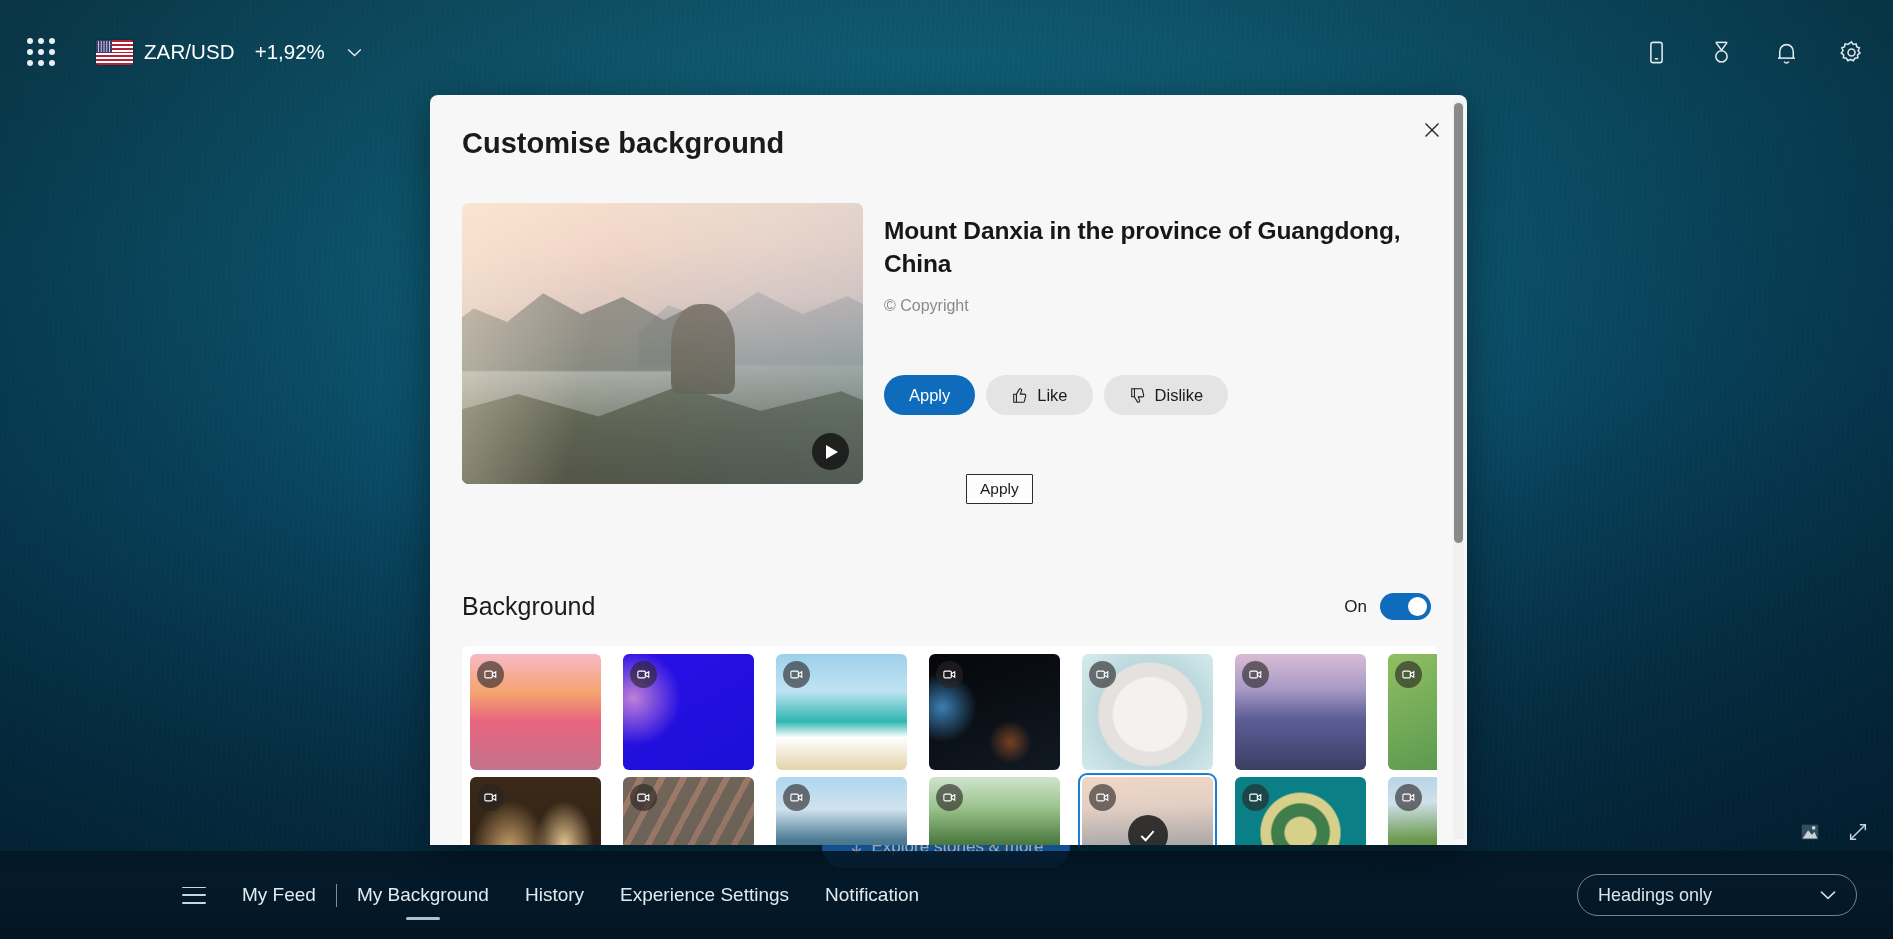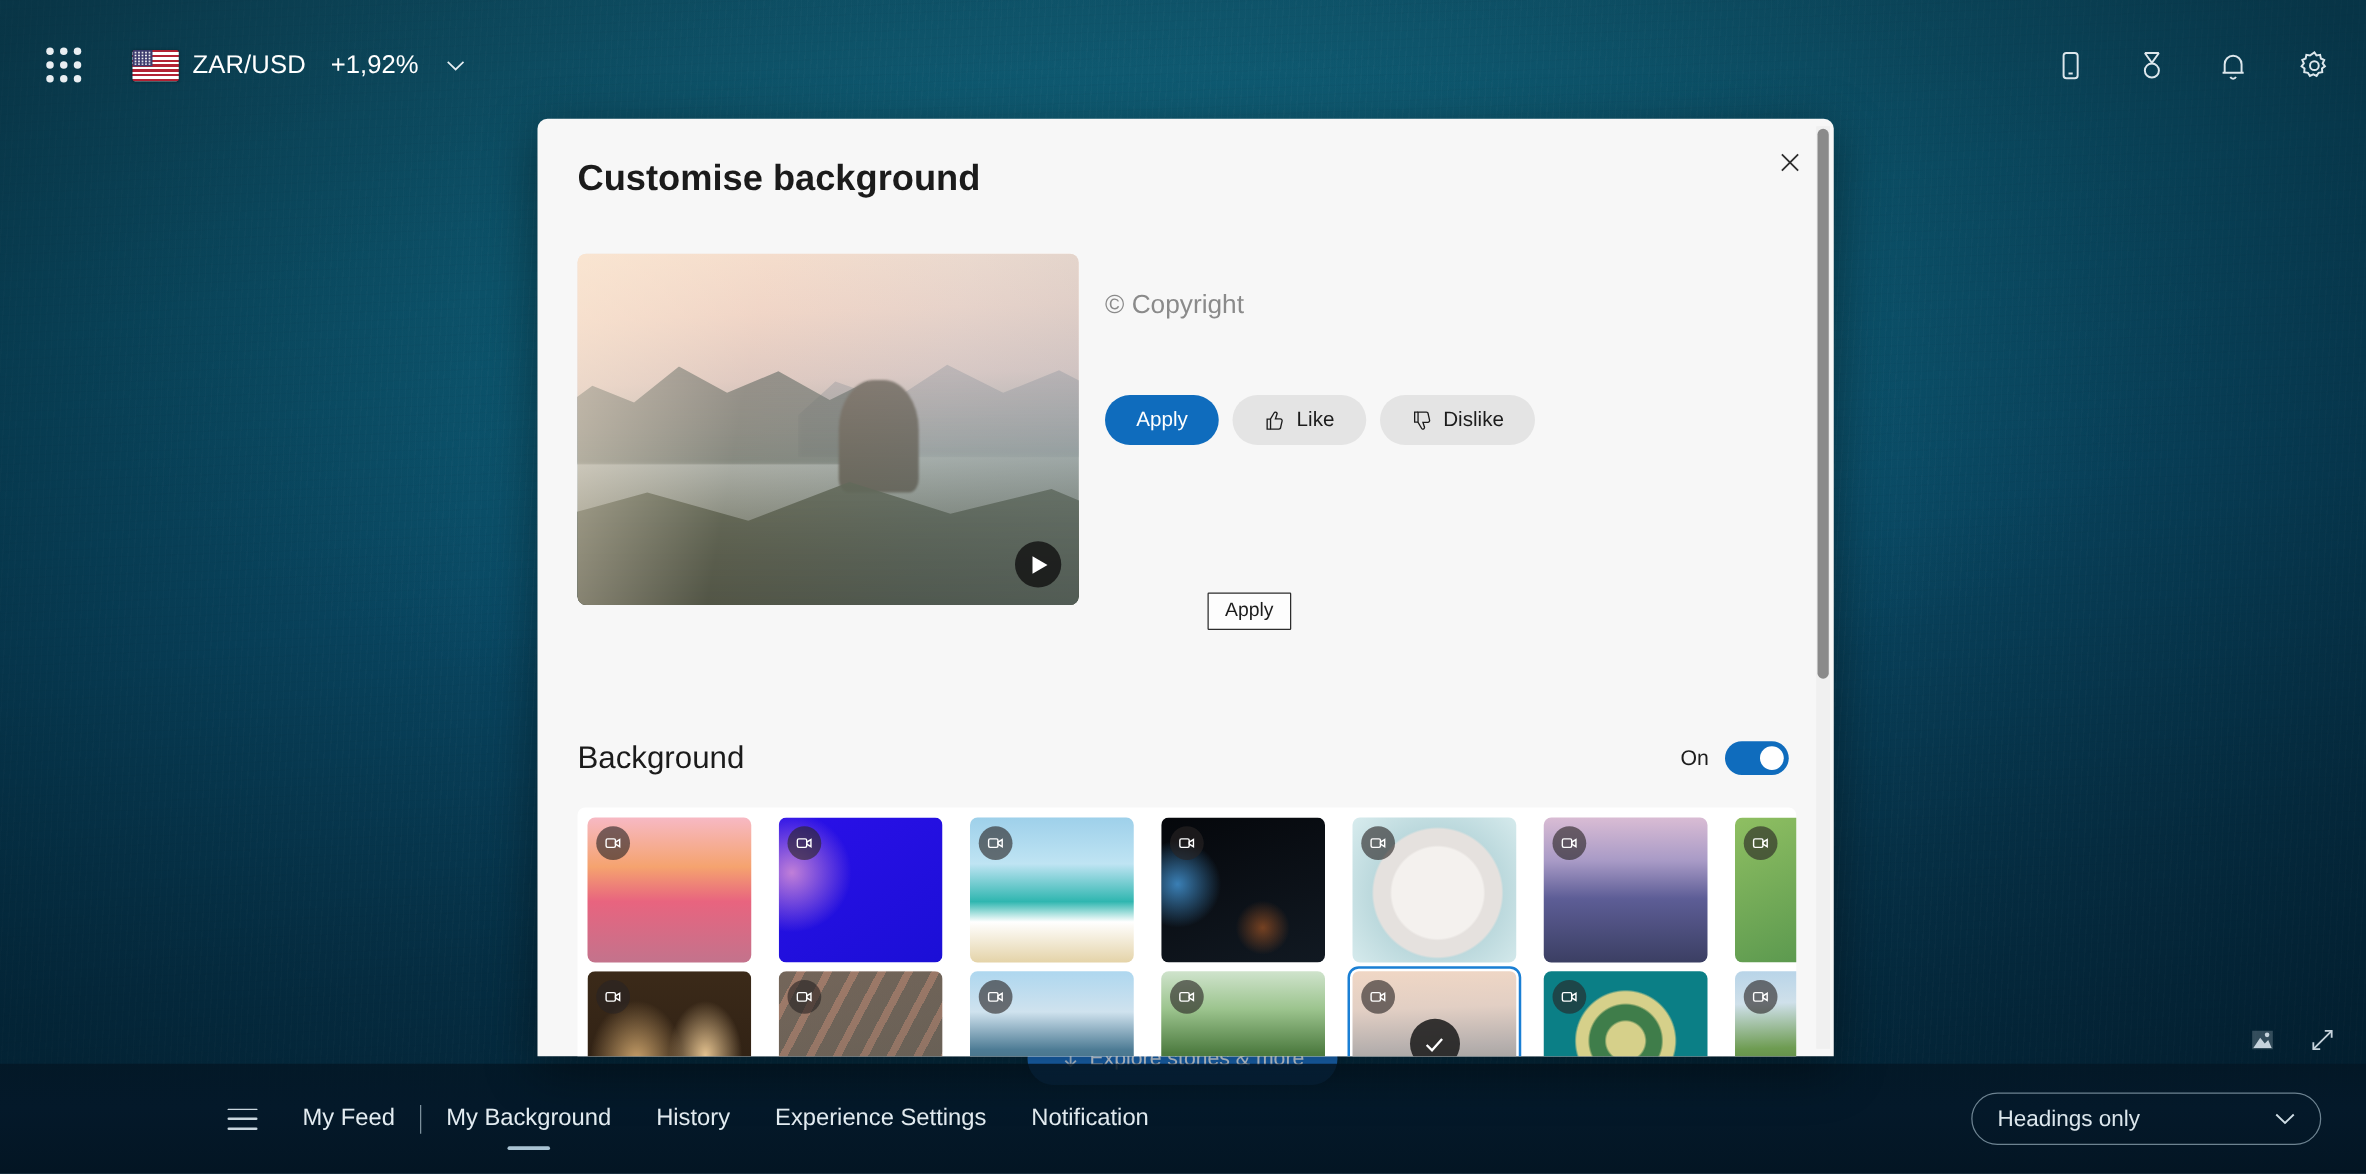--- a/index.html
+++ b/index.html
@@ -25,21 +25,21 @@
   .bg-vignette {
     position: absolute; inset: 0;
     background: radial-gradient(ellipse 1100px 760px at 50% 45%, rgba(0,0,0,0) 38%, rgba(0,20,33,0.55) 100%);
     pointer-events: none;
   }
 
   
   .topbar {
     position: absolute; top: 0; left: 0; right: 0; height: 104px;
     display: flex; align-items: center;
-    padding: 0 28px 0 34px;
+    padding: 0 28px 0 24px;
     z-index: 5;
   }
   .waffle {
     width: 34px; height: 34px;
     display: grid; grid-template-columns: repeat(3, 6px); grid-template-rows: repeat(3, 6px);
     gap: 5px; align-content: center; justify-content: center;
     cursor: pointer; flex: none;
   }
   .waffle i { width: 6px; height: 6px; border-radius: 50%; background: #e9eef2; display: block; }
   .ticker {
@@ -197,21 +197,21 @@
     border-top: 7.5px solid transparent;
     border-bottom: 7.5px solid transparent;
   }
 
   .hero-info { margin-left: 21px; padding-top: 12px; width: 530px; }
   .hero-heading {
     font-size: 24.5px; font-weight: 600; color: #171717; line-height: 1.33;
     letter-spacing: -0.15px;
   }
   .hero-credit { margin-top: 19px; font-size: 16.5px; color: #3c3c3c; }
-  .hero-copy { margin-top: 17px; font-size: 21px; color: #8a8a8a; }
+  .hero-copy { margin-top: 17px; font-size: 16px; color: #8a8a8a; }
 
   .btnrow { margin-top: 60px; display: flex; align-items: center; gap: 11px; }
   .btn {
     height: 40px; border-radius: 20px; border: none; cursor: pointer;
     display: inline-flex; align-items: center; justify-content: center; gap: 9px;
     font-family: inherit; font-size: 16.5px; padding: 0 25px;
   }
   .btn-primary { background: #0f6cbd; color: #ffffff; min-width: 85px; }
   .btn-ghost { background: #e4e4e4; color: #1c1c1c; }
   .btn-ghost svg { width: 17px; height: 17px; }
@@ -368,20 +368,21 @@
       <div class="ridge2"></div>
       <div class="ridge1"></div>
       <div class="peak"></div>
       <div class="fore"></div>
       <div class="haze"></div>
       <div class="playbtn">
           <div class="tri"></div>
         </div>
     </div>
     <div class="hero-info">
+      <div class="hero-heading">Mount Danxia in the province of Guangdong, China</div>
       <div class="hero-copy">© Copyright</div>
       <div class="btnrow">
         <button class="btn btn-primary">Apply</button>
         <button class="btn btn-ghost">
           <svg viewBox="0 0 20 20" fill="none" stroke="currentColor" stroke-width="1.25">
               <path d="M6.4 18 V8.4 l3.3-5.6 a1.5 1.5 0 0 1 2.6 1.5 L11 8.4 h4.6 a1.7 1.7 0 0 1 1.65 2.1 l-1.3 5.6 A1.9 1.9 0 0 1 14.1 18 z"></path>
               <path d="M6.4 8.6 H3.2 V18 H6.4"></path>
             </svg>
           <span>Like</span>
         </button>

